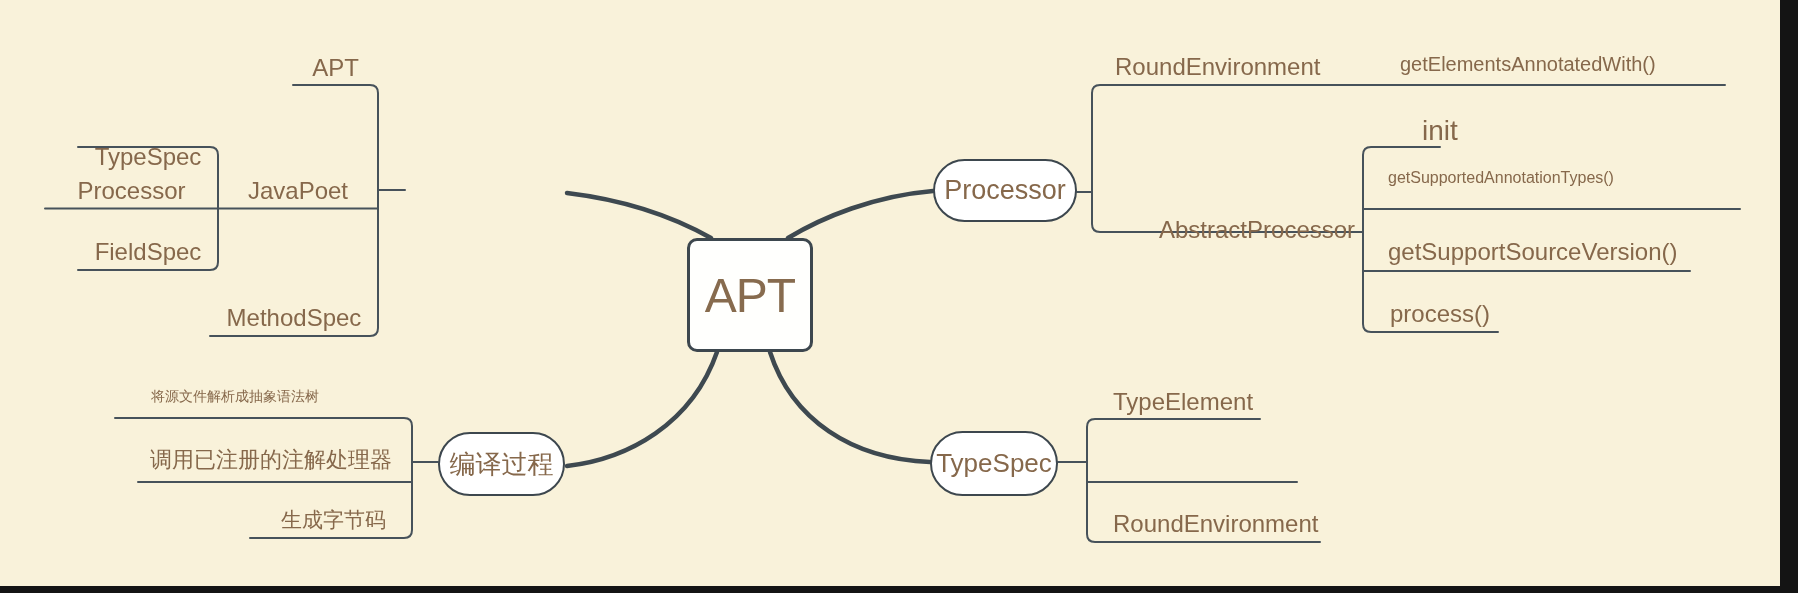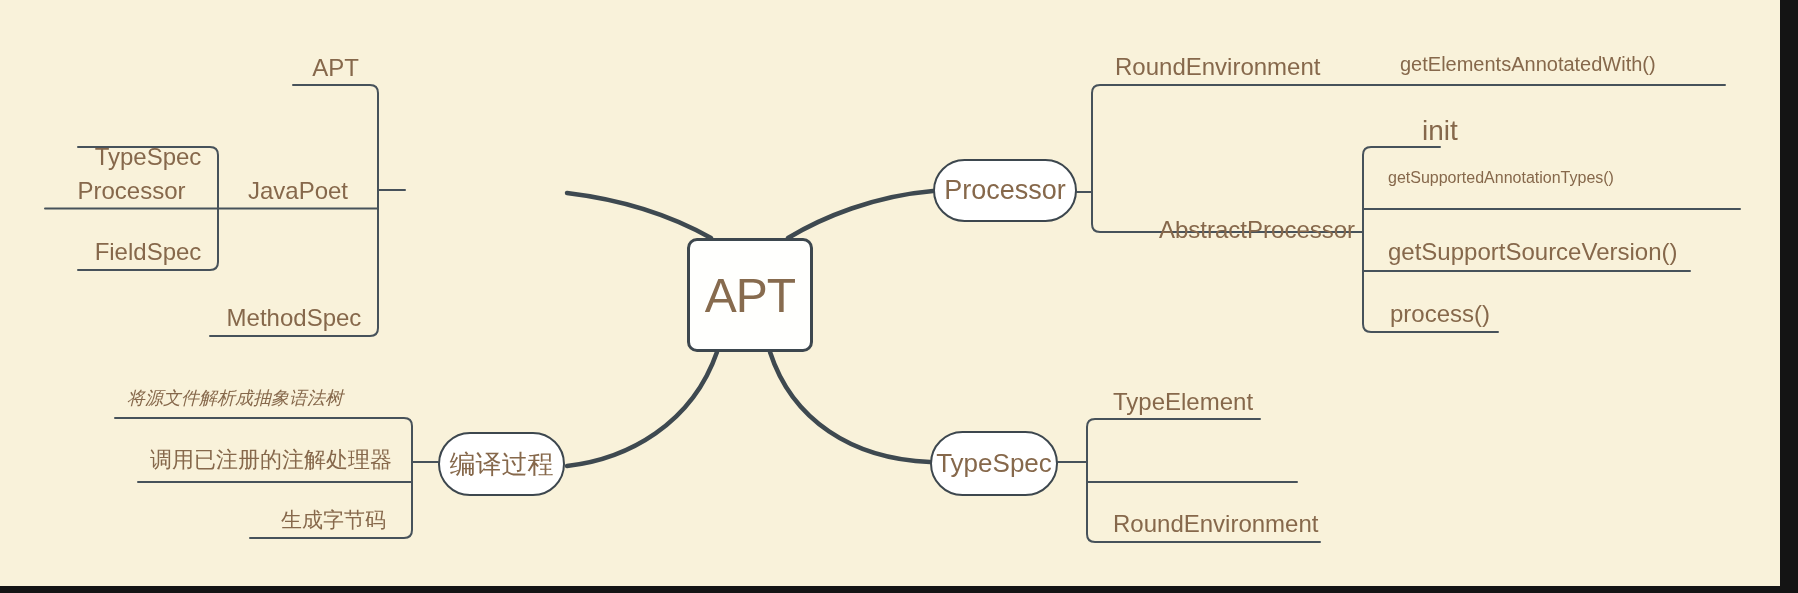--- a/index.html
+++ b/index.html
@@ -93,21 +93,21 @@
   <div class="label center" style="left:78px;top:238px;width:140px;font-size:24px;">FieldSpec</div>
 
   <div class="label" style="left:1115px;top:53px;font-size:24px;">RoundEnvironment</div>
   <div class="label" style="left:1400px;top:53px;font-size:20px;">getElementsAnnotatedWith()</div>
   <div class="label" style="left:1115px;top:216px;font-size:24px;margin-left:44px;">AbstractProcessor</div>
   <div class="label" style="left:1388px;top:115px;font-size:28px;margin-left:34px;">init</div>
   <div class="label" style="left:1388px;top:169px;font-size:16px;">getSupportedAnnotationTypes()</div>
   <div class="label" style="left:1388px;top:238px;font-size:24px;">getSupportSourceVersion()</div>
   <div class="label" style="left:1390px;top:300px;font-size:24px;">process()</div>
 
-  <div class="label center" style="left:120px;top:388px;width:230px;font-size:18px;font-style:italic;">将源文件解析成抽象语法树</div>
+  <div class="label center" style="left:120px;top:388px;width:230px;font-size:14px;">将源文件解析成抽象语法树</div>
   <div class="label center" style="left:150px;top:447px;width:227px;font-size:22px;">调用已注册的注解处理器</div>
   <div class="label center" style="left:255px;top:508px;width:157px;font-size:21px;">生成字节码</div>
 
   <div class="label" style="left:1113px;top:388px;font-size:24px;">TypeElement</div>
   <div class="label" style="left:1113px;top:510px;font-size:24px;">RoundEnvironment</div>
 
   <div class="frame-right"></div>
   <div class="frame-bottom"></div>
 </div>
 

